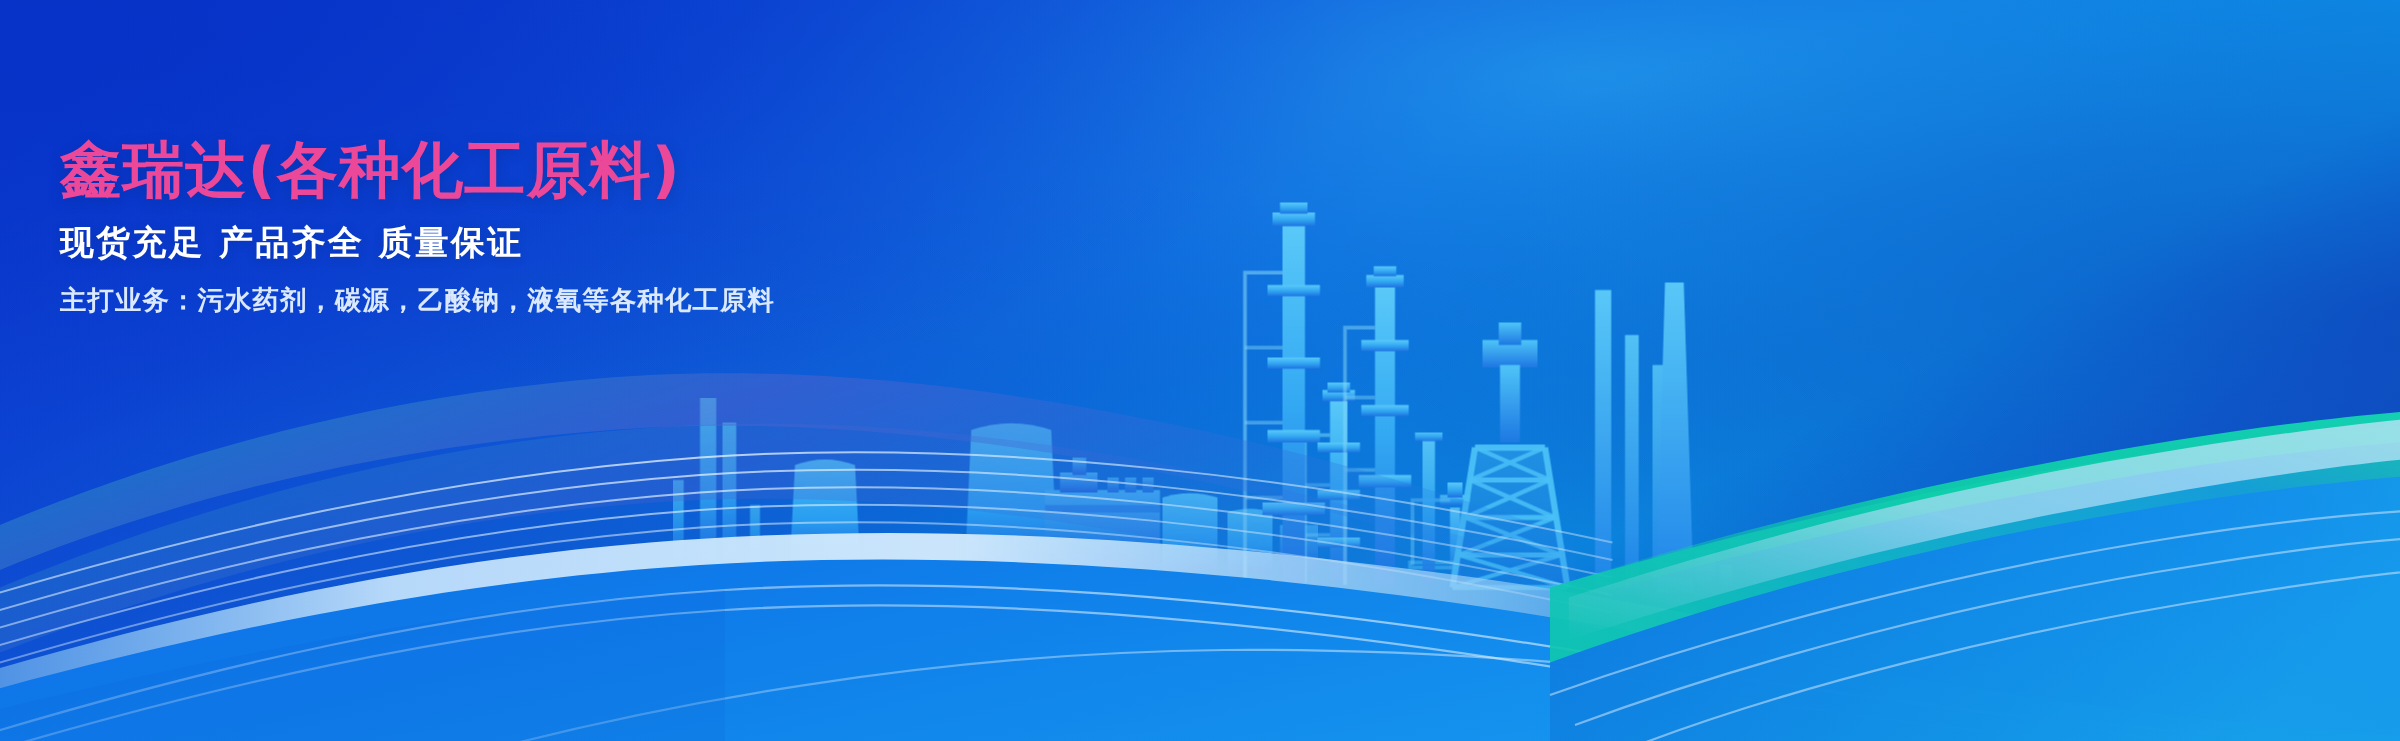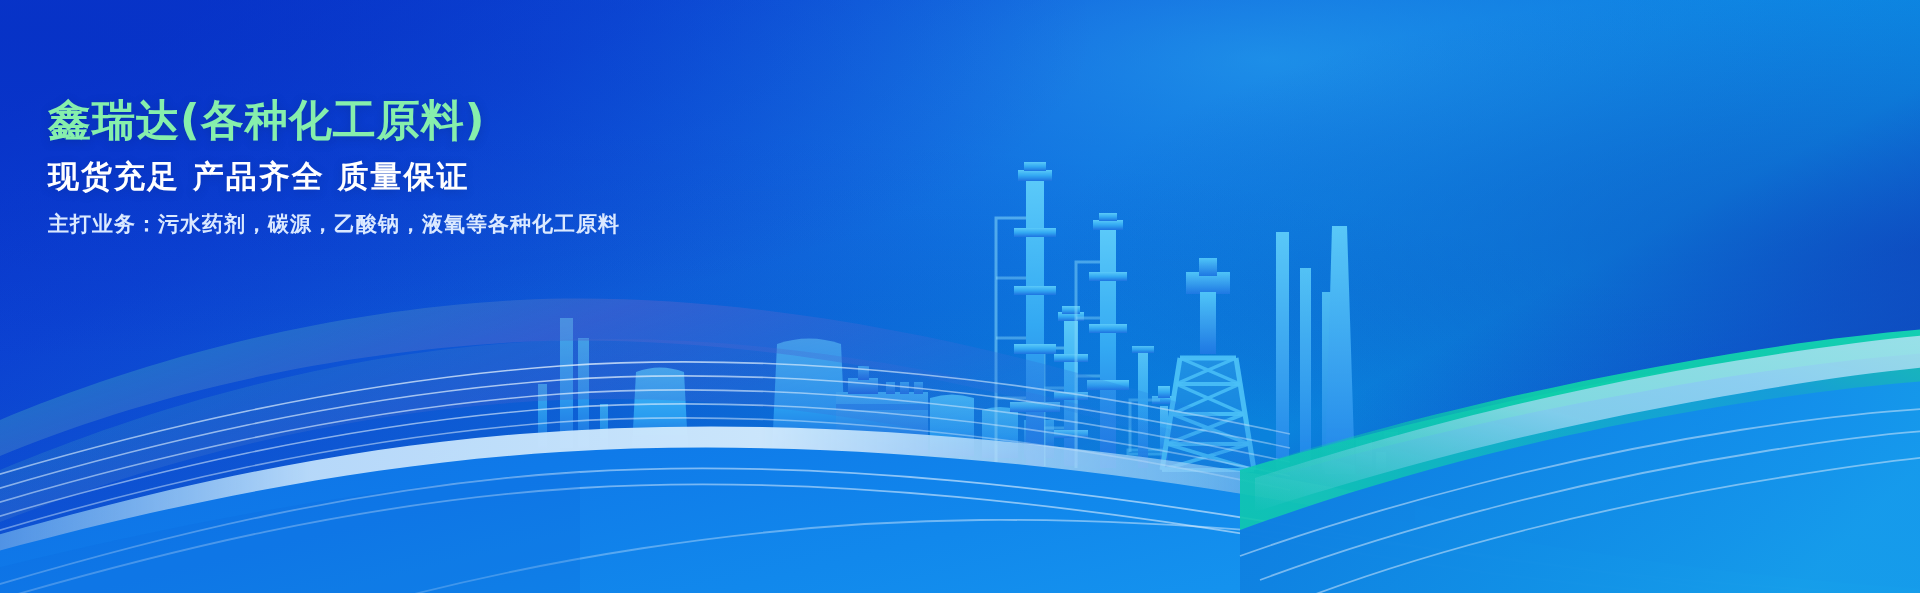--- a/index.html
+++ b/index.html
@@ -26,31 +26,31 @@
     height: 593px;
     display: block;
   }
   #text-block {
     position: absolute;
     left: 48px;
     top: 96px;
     z-index: 10;
   }
   .title {
-    font-size: 43px;
+    font-size: 49px;
     font-weight: bold;
-    color: #86efac;
+    color: #ec4899;
     letter-spacing: 1px;
     line-height: 1.12;
-    margin: 0 0 14px 0;
+    margin: 14px 0 14px 0;
     white-space: nowrap;
     text-shadow: 0 2px 10px rgba(4,40,110,0.28);
   }
   .subtitle {
-    font-size: 31px;
+    font-size: 27px;
     font-weight: bold;
     color: #ffffff;
     letter-spacing: 2px;
     line-height: 1.2;
     margin: 0 0 16px 0;
     white-space: nowrap;
     text-shadow: 0 2px 8px rgba(4,40,110,0.25);
   }
   .tagline {
     font-size: 21px;

